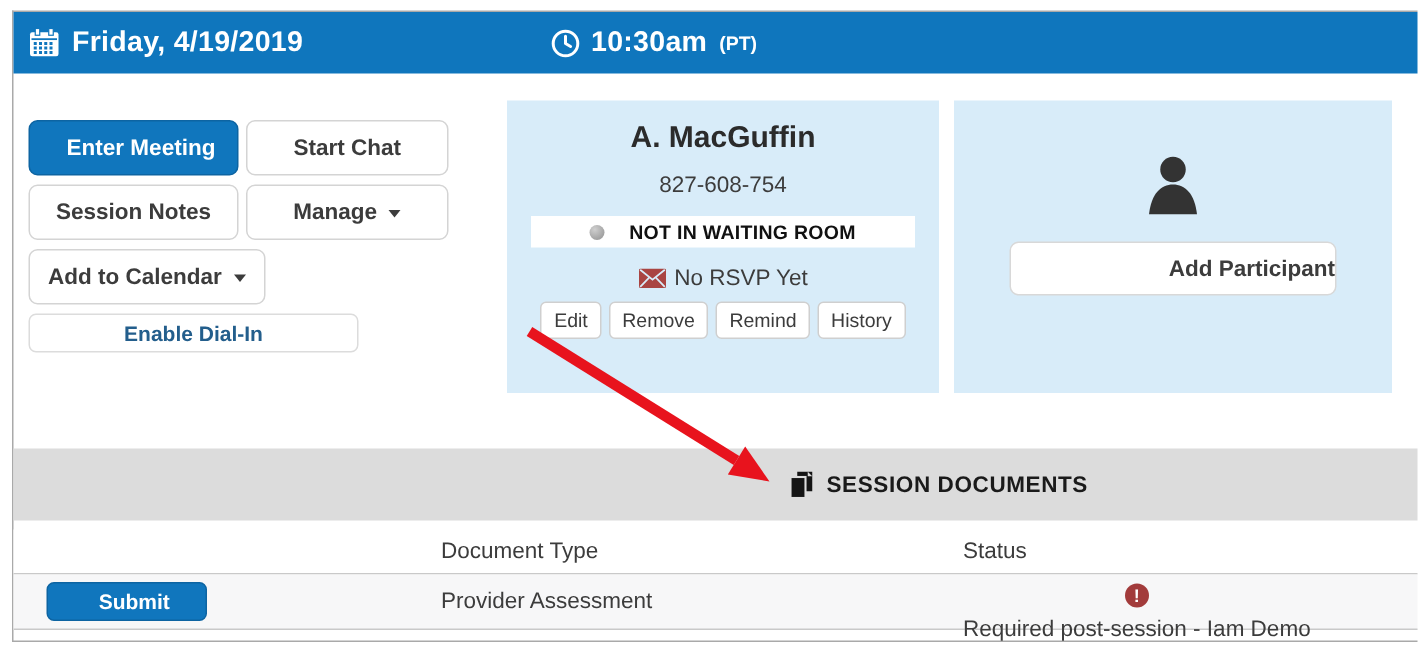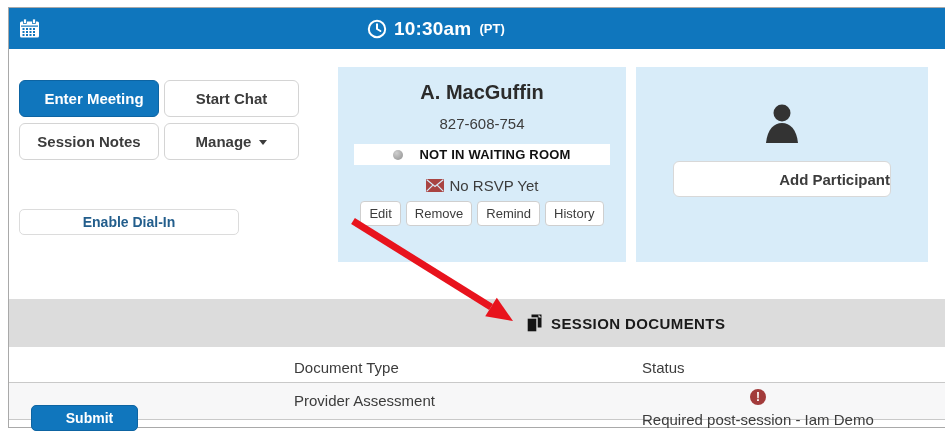--- a/index.html
+++ b/index.html
@@ -47,21 +47,21 @@
   .docs-bar{position:absolute;left:0;top:291px;width:100%;height:48px;background:#dcdcdc;}
   .docs-bar-inner{position:absolute;left:517px;top:0;height:48px;display:flex;align-items:center;gap:8px;justify-content:flex-end;}
   .docs-title{font-size:15px;font-weight:800;color:#1a1a1a;letter-spacing:.4px;}
 
   
   .doc-head-row{position:absolute;left:0;top:345px;width:100%;height:29px;background:#fff;border-bottom:1px solid #c9c9c9;}
   .doc-head-row span{position:absolute;top:6px;font-size:15px;color:#3c3c3c;}
   .col-type{left:285px;}
   .col-status{left:633px;}
   .doc-data-row{position:absolute;left:0;top:375px;width:100%;height:36px;background:#f7f7f8;border-bottom:1px solid #c9c9c9;}
-  .btn-submit{left:22px;top:22px;width:107px;height:26px;border-radius:5px;font-size:14px;font-weight:600;}
+  .btn-submit{left:22px;top:5px;width:107px;height:26px;border-radius:5px;font-size:14px;font-weight:600;}
   .cell-type{position:absolute;left:285px;top:9px;font-size:15px;color:#3c3c3c;}
   .cell-status{position:absolute;left:633px;top:6px;display:flex;align-items:center;gap:6px;font-size:15px;color:#3c3c3c;flex-direction:column;}
   .alert-icon{width:16px;height:16px;border-radius:50%;background:#a23b3b;color:#fff;display:flex;align-items:center;justify-content:center;flex:0 0 16px;}
   .alert-icon::after{content:"!";font-size:12px;font-weight:800;line-height:1;}
 </style>
 </head>
 <body>
 
 <div class="container">
 
@@ -80,20 +80,21 @@
           <rect x="3.5" y="13" width="2" height="2"></rect>
             <rect x="7" y="13" width="2" height="2"></rect>
             <rect x="10.5" y="13" width="2" height="2"></rect>
             <rect x="14" y="13" width="2" height="2"></rect>
           <rect x="3.5" y="16" width="2" height="2"></rect>
             <rect x="7" y="16" width="2" height="2"></rect>
             <rect x="10.5" y="16" width="2" height="2"></rect>
             <rect x="14" y="16" width="2" height="2"></rect>
         </g>
       </svg>
+      <span class="topbar-text">Friday, 4/19/2019</span>
     </div>
     <div class="time-group">
       <svg width="20" height="20" viewBox="0 0 20 20">
         <circle cx="10" cy="10" r="8.2" fill="none" stroke="#fff" stroke-width="2"></circle>
         <path d="M10 5.2 V10 L13.4 12" fill="none" stroke="#fff" stroke-width="2" stroke-linecap="round" stroke-linejoin="round"></path>
       </svg>
       <span class="topbar-text">10:30am</span>
       <span class="tz">(PT)</span>
     </div>
   </div>
@@ -102,20 +103,24 @@
     <span>Enter Meeting</span>
   </div>
   <div class="btn btn-chat">
     <span>Start Chat</span>
   </div>
   <div class="btn btn-notes">
     <span>Session Notes</span>
   </div>
   <div class="btn btn-manage">
     <span>Manage</span>
+    <span class="caret"></span>
+  </div>
+  <div class="btn btn-calendar">
+    <span>Add to Calendar</span>
     <span class="caret"></span>
   </div>
   <div class="btn btn-dialin">
     <span>Enable Dial-In</span>
   </div>
 
   <div class="card card-participant">
     <div class="p-name">A. MacGuffin</div>
     <div class="p-id">827-608-754</div>
     <div class="p-strip">

